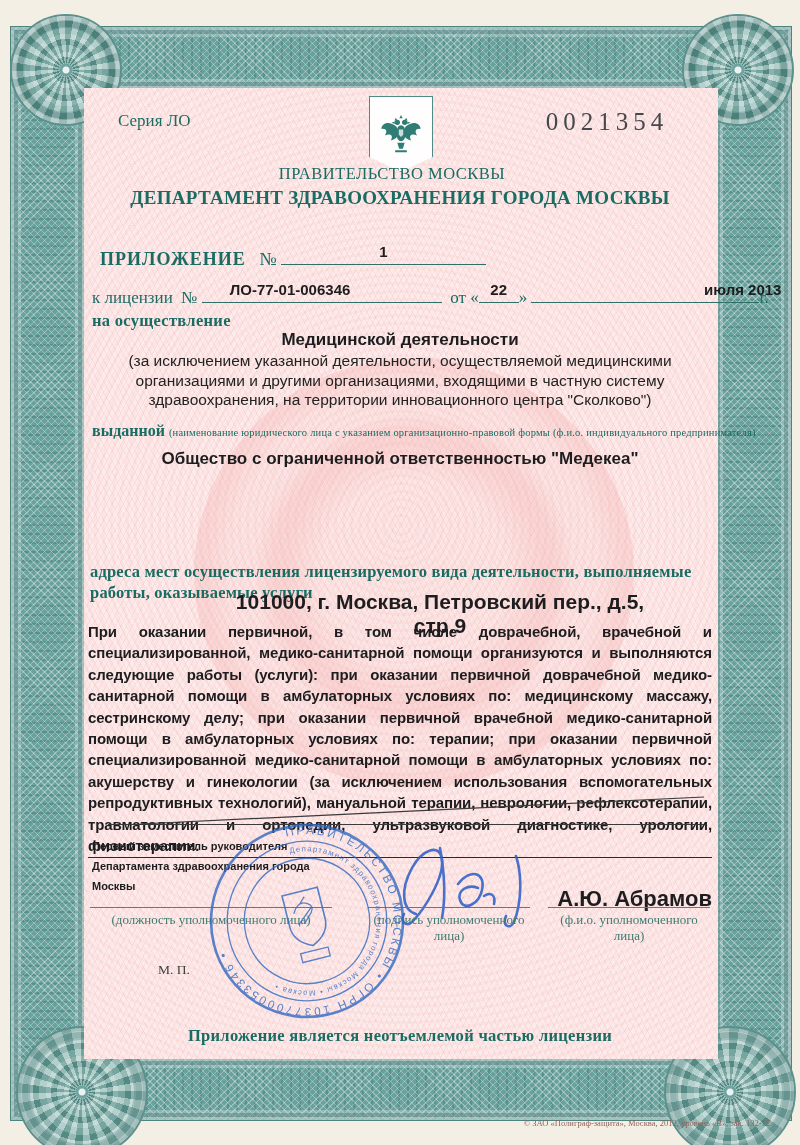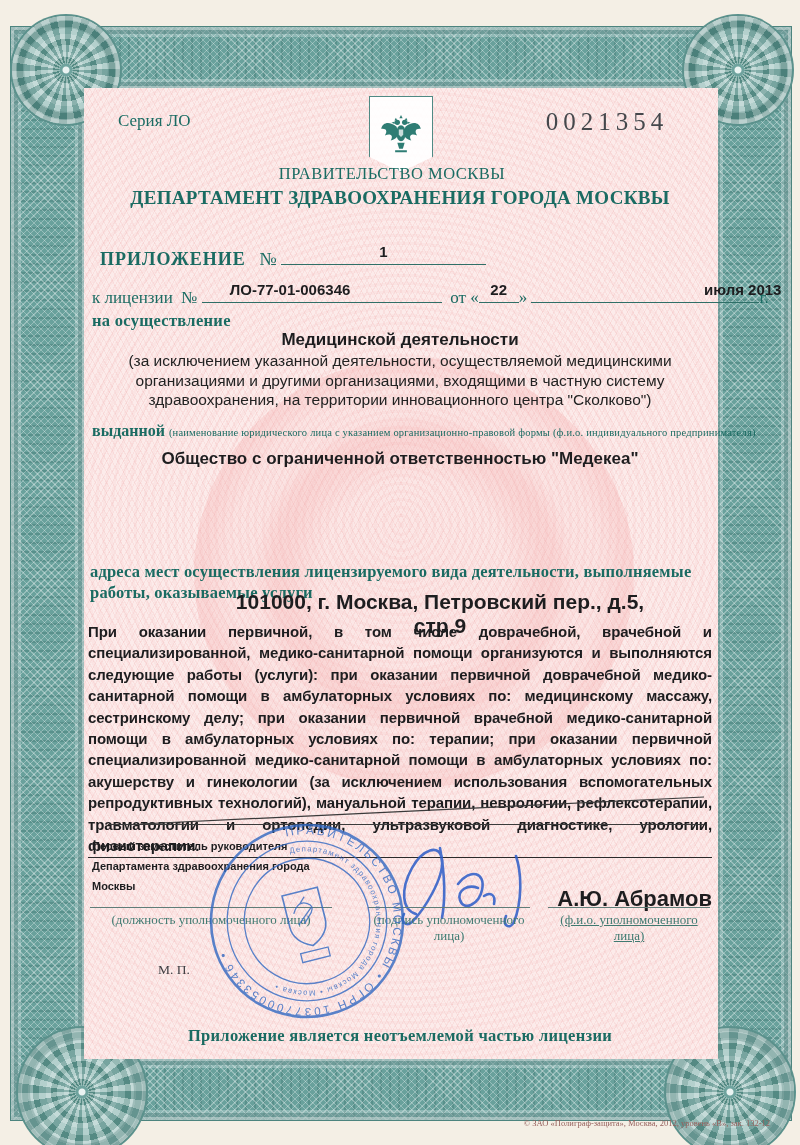--- a/index.html
+++ b/index.html
@@ -220,21 +220,21 @@
     </g>
   </svg>
 
   <div class="abs ink signer-name">А.Ю. Абрамов</div>
 
   <div class="sigline" style="left:90px;width:242px;"></div>
   <div class="sigline" style="left:368px;width:162px;"></div>
   <div class="sigline" style="left:548px;width:162px;"></div>
   <div class="cap" style="left:90px;width:242px;">(должность уполномоченного лица)</div>
   <div class="cap" style="left:368px;width:162px;">(подпись уполномоченного лица)</div>
-  <div class="cap" style="left:548px;width:162px;text-decoration:underline;">(ф.и.о. уполномоченного лица)</div>
+  <div class="cap" style="left:548px;width:162px;">(ф.и.о. уполномоченного лица)</div>
 
   <div class="abs stamp">
     <svg viewBox="0 0 200 200" width="202" height="202">
       <g fill="none" stroke="#3168c2">
         <circle cx="100" cy="100" r="95" stroke-width="2.6"></circle>
         <circle cx="100" cy="100" r="79" stroke-width="1.3"></circle>
         <circle cx="100" cy="100" r="62" stroke-width="1.3"></circle>
       </g>
       <defs>
         <path id="sp-outer" d="M100,14 a86,86 0 1,1 -0.01,0"></path>

